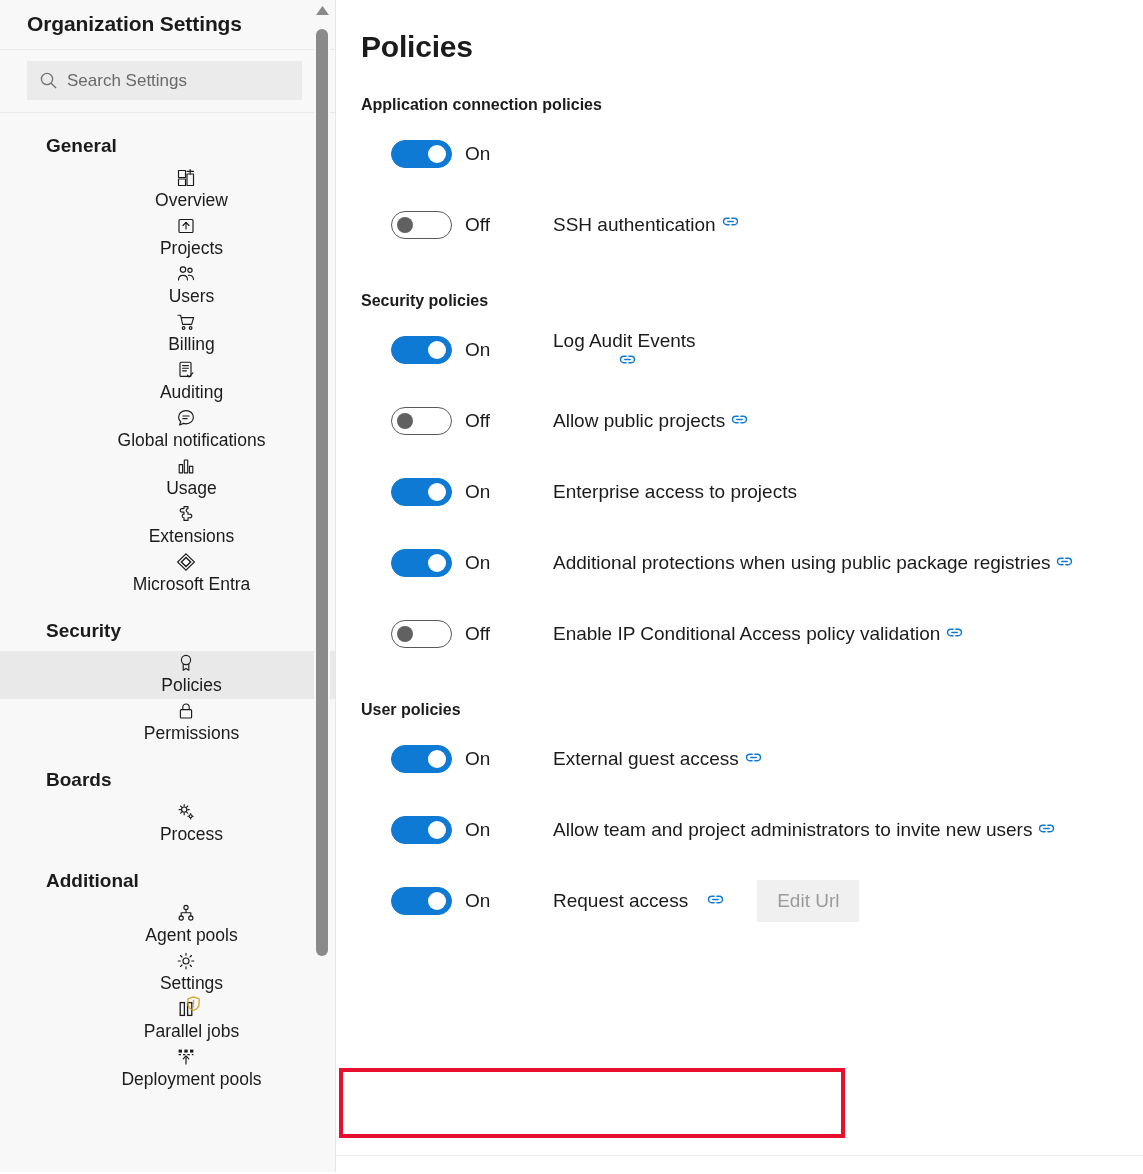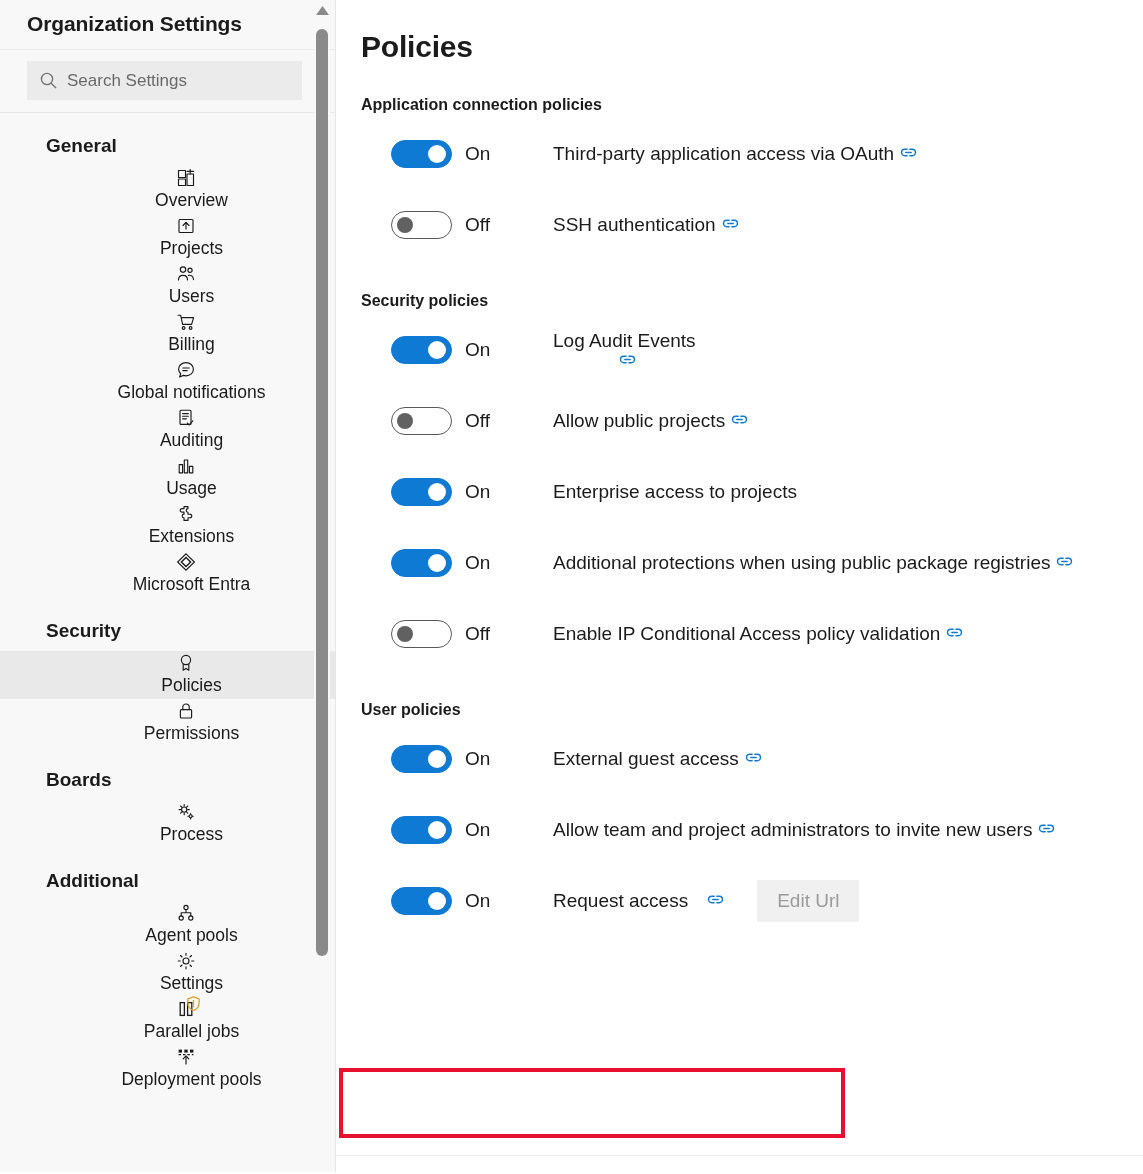--- a/index.html
+++ b/index.html
@@ -258,38 +258,38 @@
               <polyline points="2,3.2 4.6,3.2 6.6,12.4 15.6,12.4 17.6,5.6 5.4,5.6"></polyline>
               <circle cx="7.6" cy="16" r="1.35"></circle>
               <circle cx="14.6" cy="16" r="1.35"></circle>
             </svg>
           </span>
           <span class="lbl">Billing</span>
         </div>
         <div class="nav-item">
           <span class="ico">
             <svg width="20" height="20" viewBox="0 0 20 20" fill="none" stroke="#1b1b1b" stroke-width="1.15" stroke-linecap="round" stroke-linejoin="round">
-              <path d="M10 2.6c4.2 0 7.4 2.9 7.4 6.6s-3.2 6.6-7.4 6.6c-.9 0-1.8-.1-2.6-.4l-3.8 1.6 1.1-3.2C3.4 12.6 2.6 11 2.6 9.2 2.6 5.5 5.8 2.6 10 2.6z"></path>
-              <line x1="6.8" y1="8" x2="13.2" y2="8"></line>
-              <line x1="6.8" y1="10.6" x2="11.2" y2="10.6"></line>
-            </svg>
-          </span>
-          <span class="lbl">Global notifications</span>
-        </div>
-        <div class="nav-item">
-          <span class="ico">
-            <svg width="20" height="20" viewBox="0 0 20 20" fill="none" stroke="#1b1b1b" stroke-width="1.15" stroke-linecap="round" stroke-linejoin="round">
               <rect x="4" y="2.2" width="11" height="14.2" rx="1"></rect>
               <line x1="6.6" y1="5.6" x2="12.4" y2="5.6"></line>
               <line x1="6.6" y1="8.2" x2="12.4" y2="8.2"></line>
               <line x1="6.6" y1="10.8" x2="10.4" y2="10.8"></line>
               <polyline points="11.4,15.2 13.2,17 16.8,12.8"></polyline>
             </svg>
           </span>
           <span class="lbl">Auditing</span>
+        </div>
+        <div class="nav-item">
+          <span class="ico">
+            <svg width="20" height="20" viewBox="0 0 20 20" fill="none" stroke="#1b1b1b" stroke-width="1.15" stroke-linecap="round" stroke-linejoin="round">
+              <path d="M10 2.6c4.2 0 7.4 2.9 7.4 6.6s-3.2 6.6-7.4 6.6c-.9 0-1.8-.1-2.6-.4l-3.8 1.6 1.1-3.2C3.4 12.6 2.6 11 2.6 9.2 2.6 5.5 5.8 2.6 10 2.6z"></path>
+              <line x1="6.8" y1="8" x2="13.2" y2="8"></line>
+              <line x1="6.8" y1="10.6" x2="11.2" y2="10.6"></line>
+            </svg>
+          </span>
+          <span class="lbl">Global notifications</span>
         </div>
         <div class="nav-item">
           <span class="ico">
             <svg width="20" height="20" viewBox="0 0 20 20" fill="none" stroke="#1b1b1b" stroke-width="1.15" stroke-linecap="round" stroke-linejoin="round">
               <rect x="3.2" y="8.6" width="3.4" height="8.2"></rect>
               <rect x="8.3" y="4" width="3.4" height="12.8"></rect>
               <rect x="13.4" y="10.4" width="3.4" height="6.4"></rect>
             </svg>
           </span>
           <span class="lbl">Usage</span>
@@ -408,36 +408,27 @@
   <div class="main">
     <div class="page-title">Policies</div>
     <div id="sections-container">
         <div class="section">
           <div class="section-title">Application connection policies</div>
           <div class="policy-row">
             <div class="toggle on">
               <div class="knob"></div>
             </div>
             <div class="state-label">On</div>
-            <div style="display: flex; align-items: center;">
-              <span class="policy-name">Third-party application access via OAuth</span>
-              <span class="link-ico">
-                <svg width="17" height="17" viewBox="0 0 20 20">
-                  <path d="M8.4 6.2H5.6a3.8 3.8 0 0 0 0 7.6h2.8M11.6 6.2h2.8a3.8 3.8 0 0 1 0 7.6h-2.8" fill="none" stroke="#0f7ad4" stroke-width="1.7" stroke-linecap="round"></path>
-                  <line x1="6.8" y1="10" x2="13.2" y2="10" stroke="#0f7ad4" stroke-width="1.7" stroke-linecap="round"></line>
-                </svg>
-              </span>
-            </div>
           </div>
           <div class="policy-row">
             <div class="toggle off">
               <div class="knob"></div>
             </div>
             <div class="state-label">Off</div>
-            <div style="display: flex; align-items: center;">
+            <div style="display: flex; ">
               <span class="policy-name">SSH authentication</span>
               <span class="link-ico">
                 <svg width="17" height="17" viewBox="0 0 20 20">
                   <path d="M8.4 6.2H5.6a3.8 3.8 0 0 0 0 7.6h2.8M11.6 6.2h2.8a3.8 3.8 0 0 1 0 7.6h-2.8" fill="none" stroke="#0f7ad4" stroke-width="1.7" stroke-linecap="round"></path>
                   <line x1="6.8" y1="10" x2="13.2" y2="10" stroke="#0f7ad4" stroke-width="1.7" stroke-linecap="round"></line>
                 </svg>
               </span>
             </div>
           </div>
         </div>

